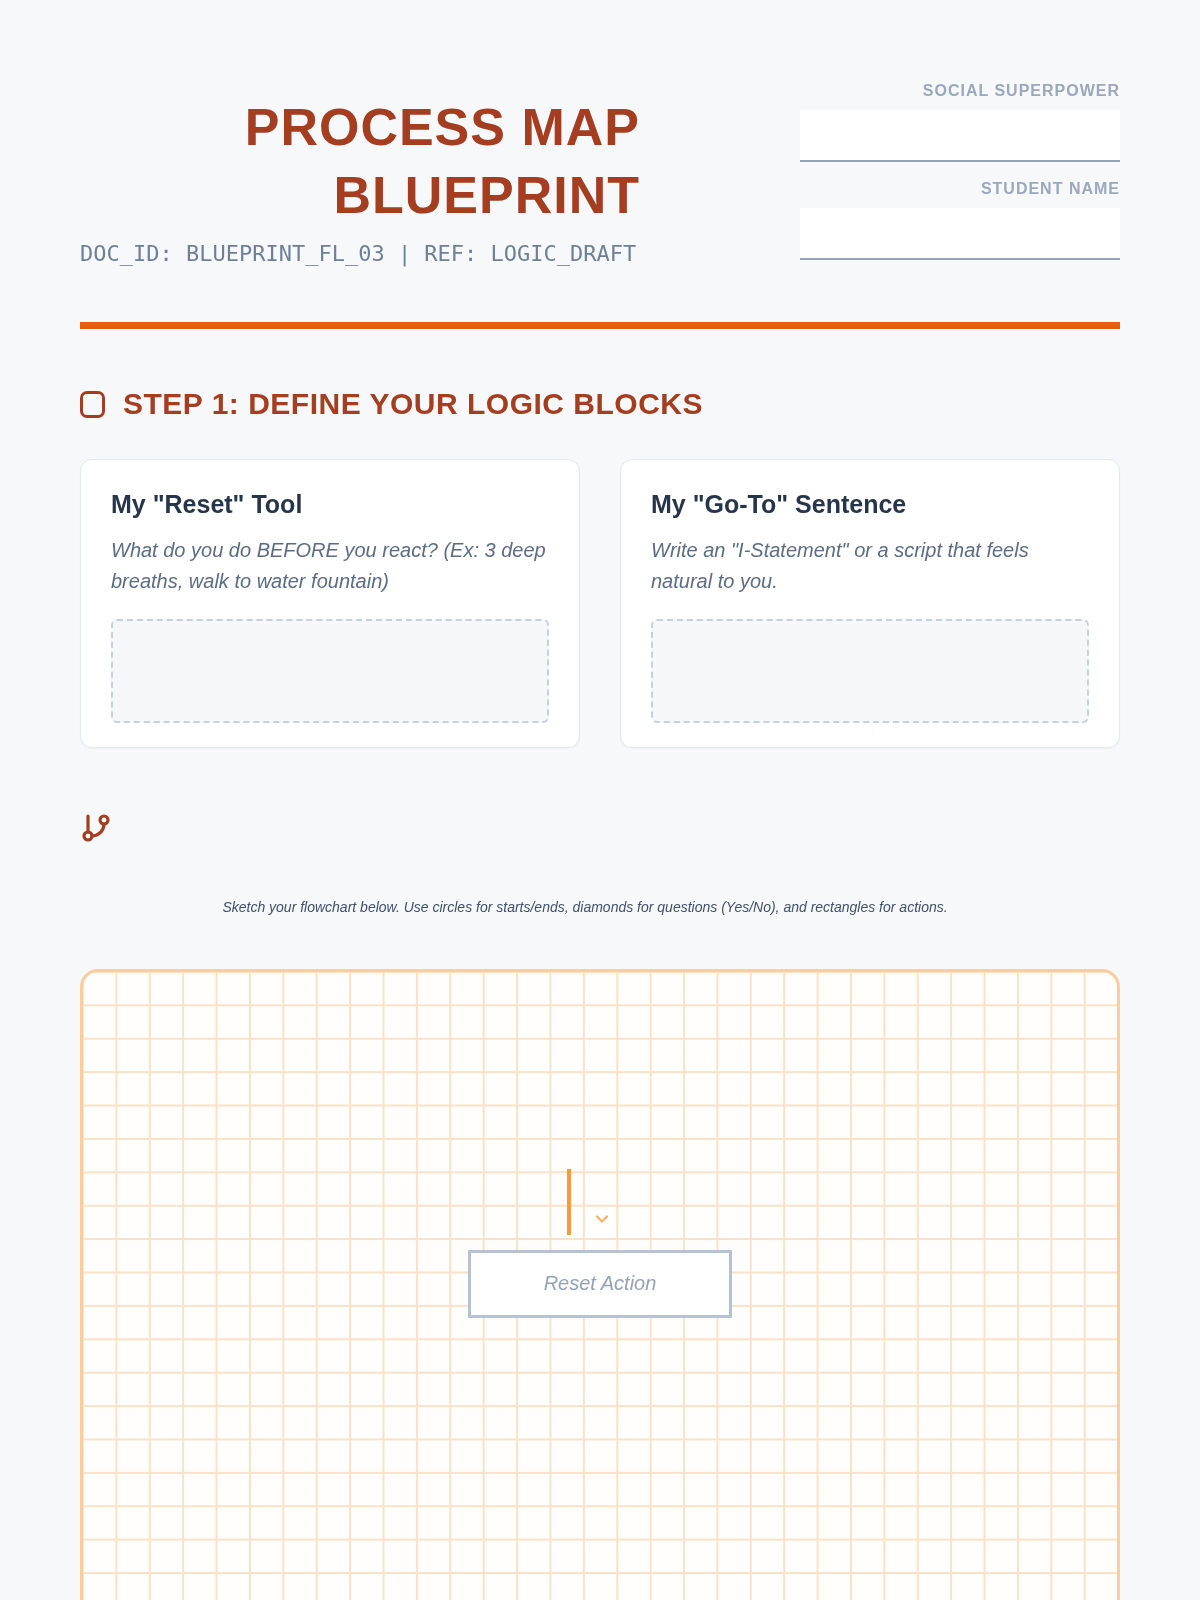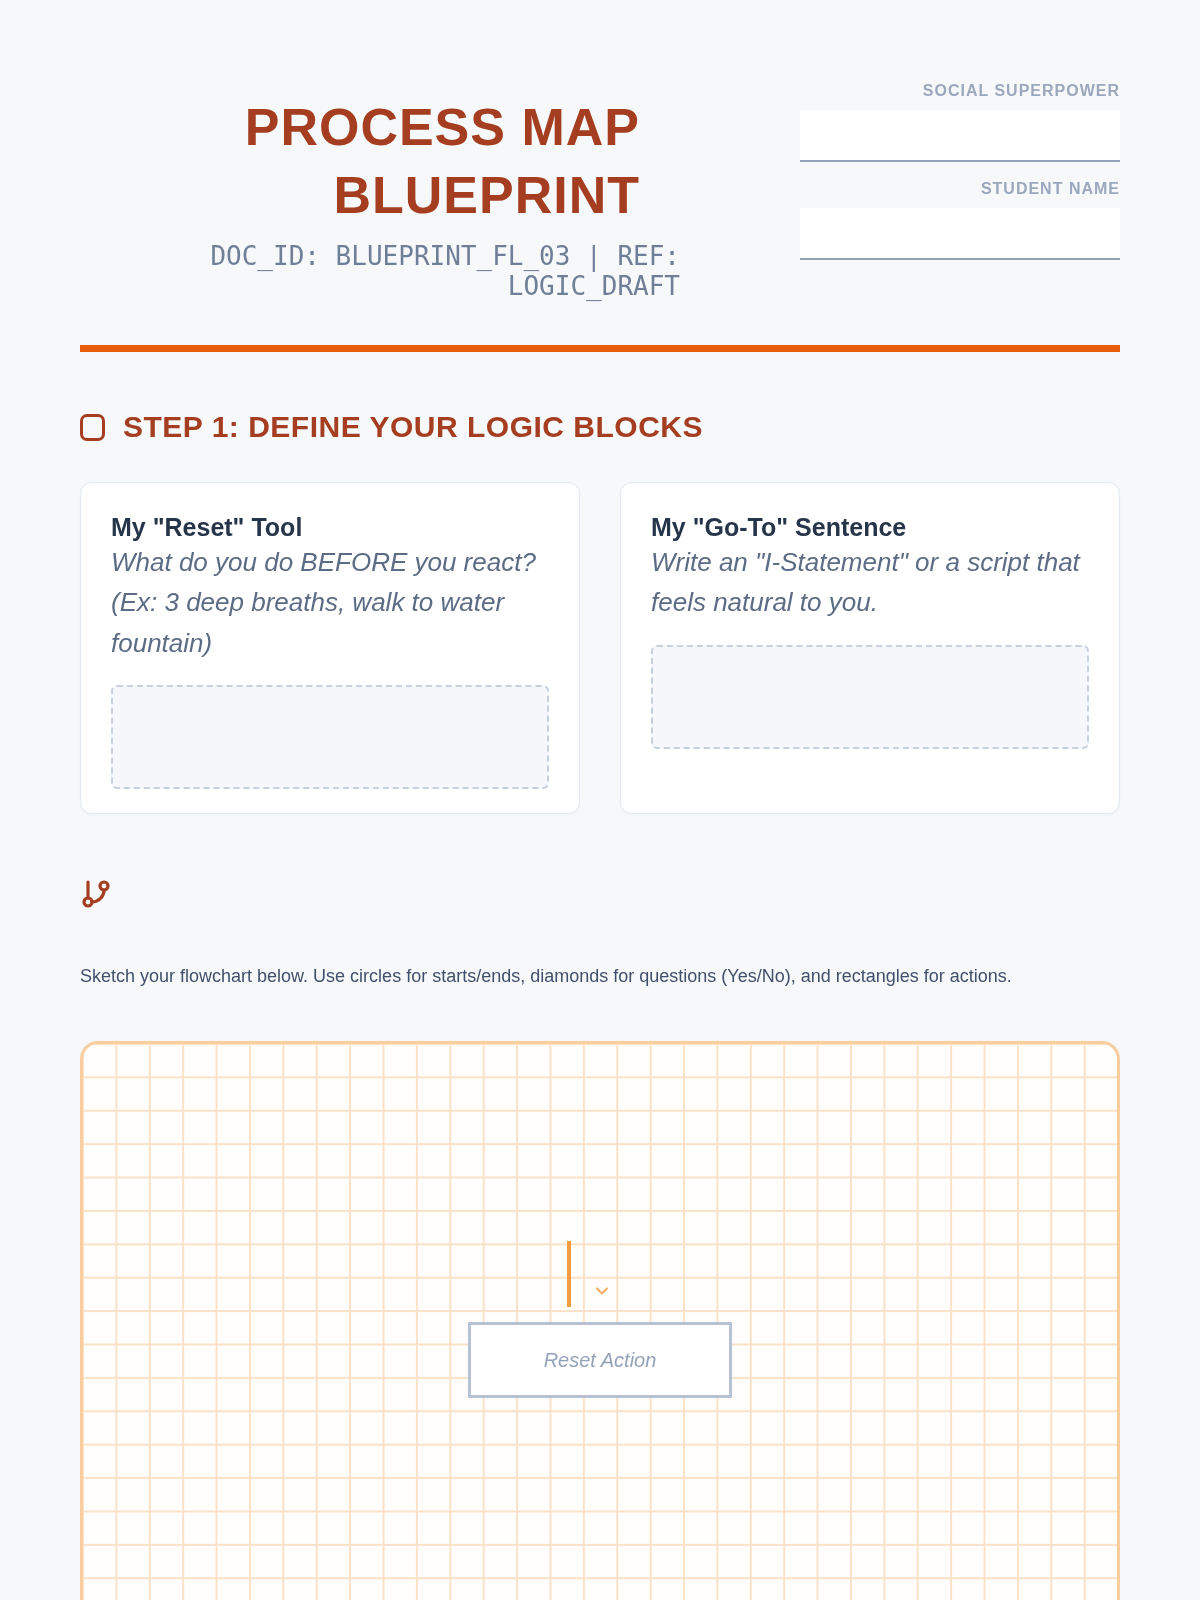--- a/index.html
+++ b/index.html
@@ -20,23 +20,22 @@
     line-height: 1.3;
     font-weight: 800;
     letter-spacing: 1px;
     color: #A53E20;
     max-width: 560px;
     text-align: right;
   }
   .doc-meta {
     margin-top: 12px;
     font-family: "DejaVu Sans Mono", "Liberation Mono", monospace;
-    font-size: 26px;
+    font-size: 22px;
     color: #6F7F97;
-    text-align: right;
   }
   .fields { width: 320px; padding-top: 2px; }
   .field { margin-bottom: 18px; }
   .field-label {
     display: block;
     text-align: right;
     font-size: 16px;
     font-weight: bold;
     letter-spacing: 1px;
     color: #9AA7BD;
@@ -80,40 +79,43 @@
   .cards { margin-top: 38px; display: grid; grid-template-columns: 1fr 1fr; gap: 40px; }
   .card {
     background: #FFFFFF;
     border: 1.5px solid #E3E9F0;
     border-radius: 12px;
     padding: 30px 30px 24px 30px;
     box-shadow: 0 1px 2px rgba(30,41,59,0.04);
   }
   .card-title { font-size: 25px; font-weight: bold; color: #27354A; }
   .card-hint {
+    margin-top: 16px;
     font-style: italic;
-    font-size: 26px;
+    font-size: 20px;
     line-height: 1.55;
     color: #5C6C85;
   }
   .write-area {
     margin-top: 22px;
     height: 104px;
     border: 2px dashed #C6D0DE;
     border-radius: 6px;
     background: #F5F7FA;
   }
 
   
   .instructions {
     margin-top: 52px;
-    font-size: 18px;
+    font-style: italic;
+    font-size: 14px;
     line-height: 1.62;
     color: #41506A;
     max-width: 1010px;
+    text-align: center;
   }
   .flow-canvas {
     position: relative;
     margin-top: 50px;
     height: 660px;
     background-color: #FFFEFC;
     border: 3px solid #FACD9E;
     border-radius: 18px;
     background-image:
       linear-gradient(to right, #FBE1C8 1.5px, transparent 1.5px),
@@ -137,21 +139,21 @@
     position: absolute;
     top: 197px; left: 484px;
     width: 4px; height: 66px;
     background: #F59B40;
   }
   .chevron-down { position: absolute; top: 237px; left: 504px; width: 30px; height: 20px; color: #F6B06A; }
   .action-box {
     position: absolute;
     top: 278px; left: 50%;
     transform: translateX(-50%);
-    width: 264px; height: 76px;
+    width: 264px; height: 68px;
     background: #FFFFFF;
     border: 3px solid #B6C2D4;
     display: flex; align-items: center; justify-content: center;
     font-size: 20px; font-style: italic;
     color: #94A2B8;
   }
 </style>
 </head>
 <body>
 

